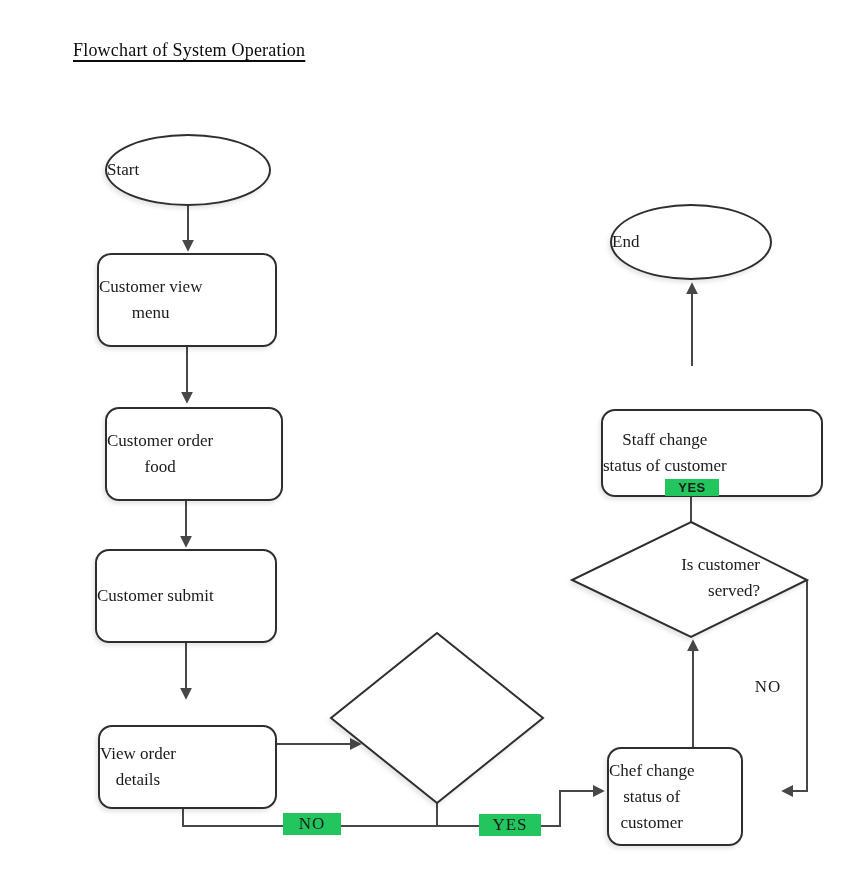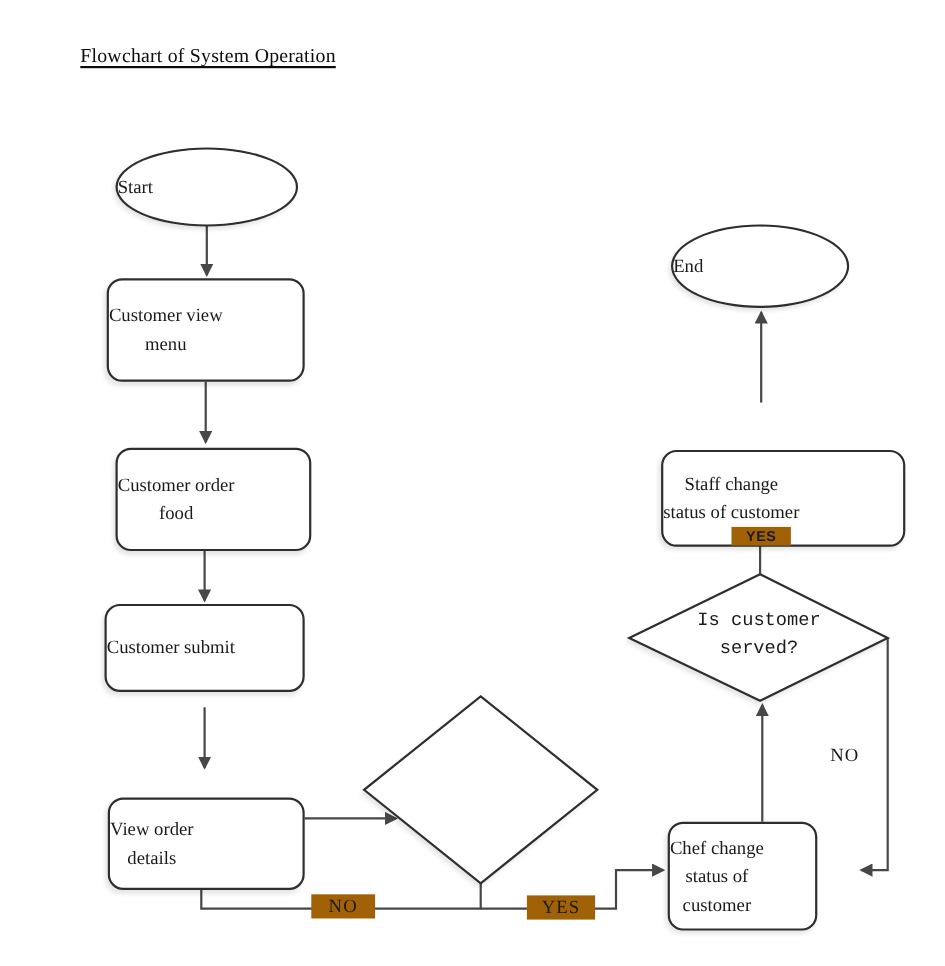--- a/index.html
+++ b/index.html
@@ -58,49 +58,48 @@
     border: 2px solid var(--stroke);
     font-size: 17px;
     line-height: 26px;
     box-shadow: -2px 3px 4px rgba(0,0,0,0.10);
   }
   .node .label span { display: block; }
   .node--terminator { border-radius: 50%; }
   .node--process { border-radius: 14px; }
   .diamond-label {
     position: absolute;
-    text-align: center;
+    text-align: right;
     font-size: 17px;
     line-height: 26px;
     color: var(--text);
-    font-family: Liberation Mono, monospace;
   }
   .diamond-label span { display: block; }
   .edge-label {
     position: absolute;
     text-align: center;
     font-size: 17px;
     letter-spacing: 1px;
     color: var(--text);
-    background: #a16207;
+    background: #22c55e;
     padding: 1px 6px;
     white-space: nowrap;
   }
   .edge-label--bold {
     font-family: "Liberation Sans", "DejaVu Sans", sans-serif;
     font-weight: 700;
     font-size: 13px;
     letter-spacing: 0.5px;
   }
 
   
   .n-start         { left: 105px; top: 134px; width: 166px; height: 72px; }
   .n-view-menu     { left:  97px; top: 253px; width: 180px; height: 94px; }
   .n-order-food    { left:  95px; top: 407px; width: 178px; height: 94px; margin-left: 10px; }
-  .n-submit-order  { left:  95px; top: 549px; width: 182px; height: 80px; }
+  .n-submit-order  { left:  95px; top: 549px; width: 182px; height: 94px; }
   .n-view-details  { left:  98px; top: 701px; width: 179px; height: 84px; margin-top: 24px; }
   .n-chef-change   { left: 607px; top: 747px; width: 136px; height: 99px; }
   .n-staff-change  { left: 601px; top: 366px; width: 222px; height: 88px; margin-top: 43px; }
   .n-end           { left: 610px; top: 204px; width: 162px; height: 76px; }
 
   .dl-food-prepared   { left: 367px; top: 690px; width: 140px; }
   .dl-customer-served { left: 620px; top: 552px; width: 140px; }
 
   .el-food-no    { left: 283px; top: 813px; width: 58px; }
   .el-food-yes   { left: 479px; top: 814px; width: 62px; }

